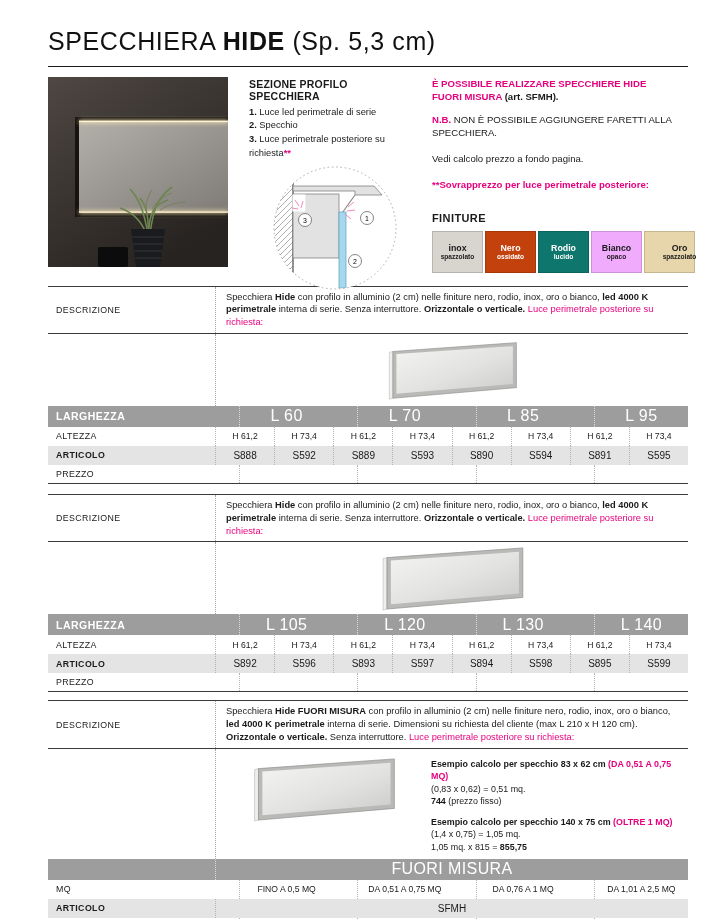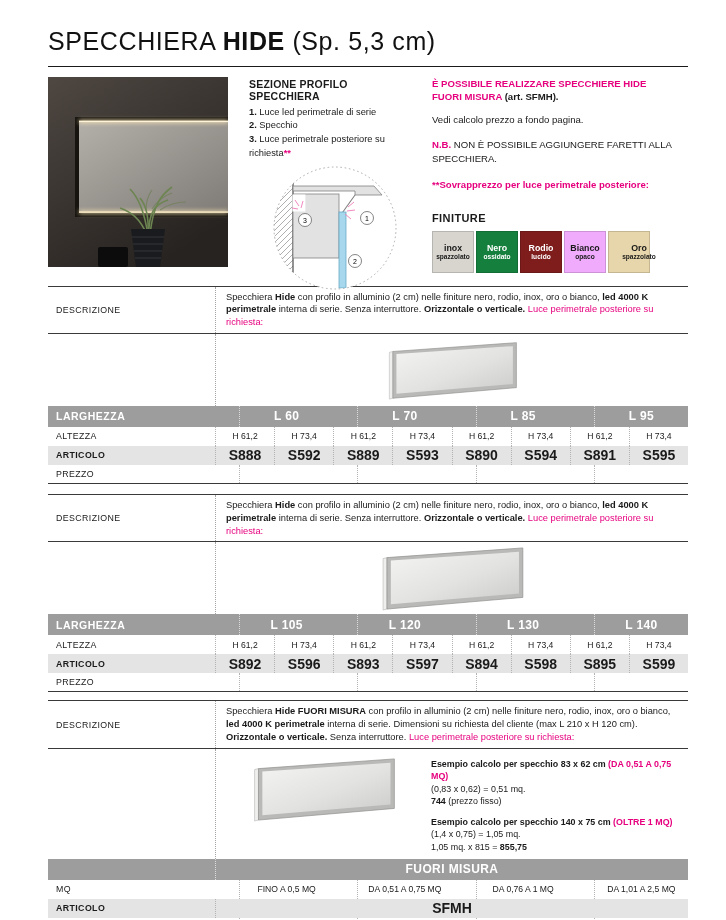--- a/index.html
+++ b/index.html
@@ -28,44 +28,44 @@
   .photo{flex:0 0 180px;width:180px;height:190px;}
   .profile-col{flex:0 0 192px;width:192px;padding-left:21px;}
   .profile-col h2{font-size:10.5px;font-weight:bold;margin:1px 0 4px 0;letter-spacing:.2px;}
   .profile-list{font-size:9.3px;line-height:1.5;}
   .diagram{margin-top:3px;display:flex;justify-content:center;}
   .info-col{flex:1;padding-left:12px;}
   .info-line{font-size:9.6px;line-height:1.42;}
   .mb9{margin-bottom:9px;}.mb12{margin-bottom:12px;}
   .finiture-h{font-size:11px;font-weight:bold;letter-spacing:.4px;margin:21px 0 7px 0;}
   .swatches{display:flex;gap:2px;}
-  .swatch{width:42px;height:42px;display:flex;flex-direction:column;align-items:center;justify-content:center;border:1px solid rgba(0,0,0,.15);text-align:center;line-height:1.15;}
+  .swatch{width:51px;height:42px;display:flex;flex-direction:column;align-items:center;justify-content:center;border:1px solid rgba(0,0,0,.15);text-align:center;line-height:1.15;}
   .swatch .nm{font-size:8.8px;font-weight:bold;}
   .swatch .sb{font-size:6.6px;font-weight:bold;}
   
   .tbl{width:100%;}
   .mt17{margin-top:17px;}.mt10{margin-top:10px;}.mt8{margin-top:8px;}
   .row{display:grid;align-items:stretch;}
   .cols-desc{grid-template-columns:167px 1fr;}
   .cols4{grid-template-columns:167px repeat(4,1fr);gap:24px;}
   .cols8{grid-template-columns:167px repeat(8,1fr);}
   .lbl{padding-left:8px;font-size:8.8px;letter-spacing:.4px;display:flex;align-items:center;}
   .desc-row{border-top:1px solid var(--rule-dark);border-bottom:1px solid var(--rule-dark);min-height:37px;}
   .desc-row.tall{min-height:46px;}
   .desc-text{font-size:9.3px;line-height:1.38;padding:4px 4px 4px 10px;border-left:1px dotted var(--dot);display:block;align-self:center;}
   .illus-row{height:72px;}
   .illus-cell{border-left:1px dotted var(--dot);display:flex;justify-content:center;align-items:center;}
   .head-row{background:var(--header-gray);height:21px;color:#fff;}
   .head-row .lbl{font-weight:bold;font-size:10.5px;letter-spacing:.5px;color:#fff;}
-  .hc{font-weight:bold;font-size:12px;letter-spacing:.4px;border-left:1px dotted rgba(255,255,255,.65);display:flex;align-items:center;justify-content:center;}
+  .hc{font-weight:normal;font-size:16px;letter-spacing:.4px;border-left:1px dotted rgba(255,255,255,.65);display:flex;align-items:center;justify-content:center;}
   .hrow{height:19px;font-size:8.6px;}
   .dc{border-left:1px dotted #b3b3b3;display:flex;align-items:center;justify-content:center;text-align:center;}
   .articolo-row{background:var(--band-gray);}
   .articolo-row .lbl{font-weight:bold;}
-  .articolo-row .dc{font-weight:bold;font-size:14px;}
+  .articolo-row .dc{font-weight:normal;font-size:10px;}
   .prezzo-row{height:19px;border-bottom:1px solid var(--rule-dark);font-size:8.8px;}
   
   .ex-row{min-height:78px;}
   .ex-cell{border-left:1px dotted var(--dot);display:flex;align-items:flex-start;padding:5px 0 6px 0;}
   .ex-ill{width:215px;display:flex;justify-content:center;padding-top:2px;}
   .ex-text{flex:1;font-size:8.9px;line-height:1.38;padding-top:4px;}
   .ex-gap{height:9px;}
   .fm-head{grid-template-columns:167px 1fr;background:var(--header-gray);height:21px;color:#fff;}
   .fm-row2{grid-template-columns:167px 1fr;}
   .fm-prezzo{height:42px;border-bottom:1px solid var(--rule-dark);font-size:9.4px;}
@@ -175,34 +175,34 @@
             <circle cx="54" cy="56" r="6.5" fill="#ffffff" stroke="#666666" stroke-width="0.8"></circle>
             <text x="54" y="58.5">3</text>
           </g>
         </svg>
       </div>
     </div>
 
     <div class="info-col">
       <div class="info-line"><span class="run-b run-m">È POSSIBILE REALIZZARE SPECCHIERE HIDE</span></div>
       <div class="info-line mb9"><span class="run-b run-m">FUORI MISURA </span><span class="run-b">(art. SFMH).</span></div>
+      <div class="info-line mb12"><span class="run-b run-m">N.B.</span><span> NON È POSSIBILE AGGIUNGERE FARETTI ALLA SPECCHIERA.</span></div>
       <div class="info-line mb12"><span>Vedi calcolo prezzo a fondo pagina.</span></div>
-      <div class="info-line mb12"><span class="run-b run-m">N.B.</span><span> NON È POSSIBILE AGGIUNGERE FARETTI ALLA SPECCHIERA.</span></div>
       <div class="info-line"><span class="run-b run-m">**Sovrapprezzo per luce perimetrale posteriore:</span></div>
       <h3 class="finiture-h">FINITURE</h3>
       <div class="swatches">
         <div class="swatch" style="background: rgb(216, 213, 207); color: rgb(26, 26, 26);">
           <span class="nm">inox</span>
           <span class="sb">spazzolato</span>
         </div>
-        <div class="swatch" style="background: #15803d; color: rgb(255, 255, 255);">
+        <div class="swatch" style="background: #c2410c; color: rgb(255, 255, 255);">
           <span class="nm">Nero</span>
           <span class="sb">ossidato</span>
         </div>
-        <div class="swatch" style="background: #7f1d1d; color: rgb(255, 255, 255);">
+        <div class="swatch" style="background: #0f766e; color: rgb(255, 255, 255);">
           <span class="nm">Rodio</span>
           <span class="sb">lucido</span>
         </div>
         <div class="swatch" style="background: #f0abfc; color: rgb(26, 26, 26);">
           <span class="nm">Bianco</span>
           <span class="sb">opaco</span>
         </div>
         <div class="swatch" style="background: rgb(231, 214, 171); color: rgb(26, 26, 26); padding-left: 20px;">
           <span class="nm">Oro</span>
           <span class="sb">spazzolato</span>

